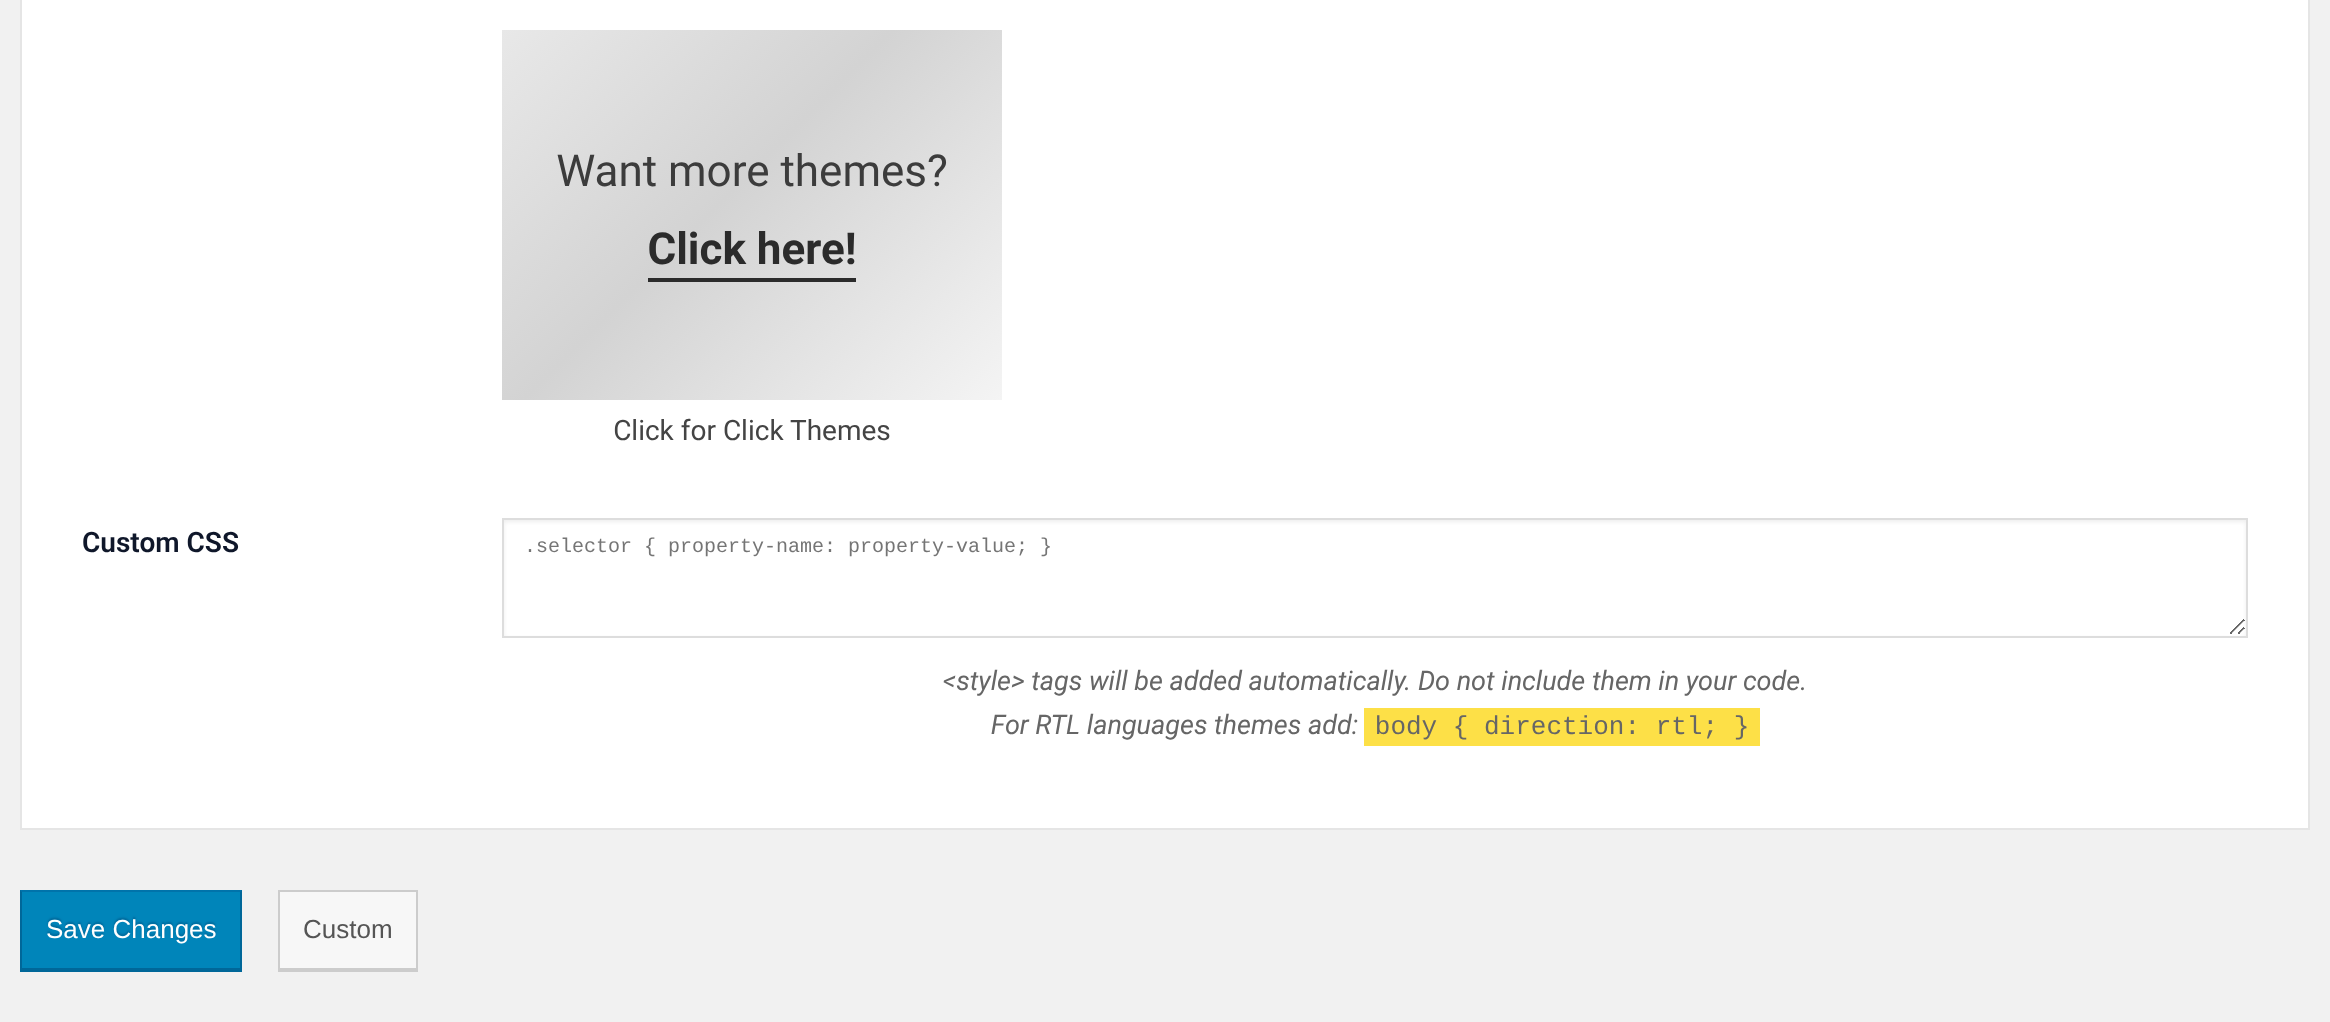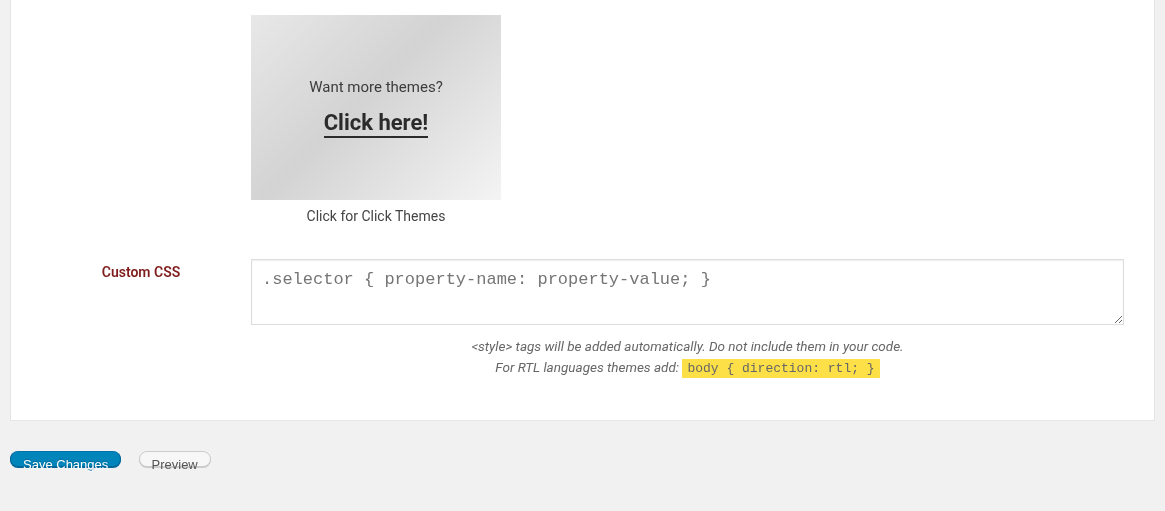--- a/index.html
+++ b/index.html
@@ -17,45 +17,45 @@
       margin: 0 10px;
       border: 1px solid #e5e5e5;
       border-top: none;
       padding-bottom: 20px;
     }
     .form-table {
       width: 100%;
       border-collapse: collapse;
     }
     .form-table th {
-      text-align: center;
+      text-align: left;
       vertical-align: top;
       padding: 20px 10px 20px 30px;
       width: 240px;
       font-weight: 600;
-      color: #7f1d1d;
+      color: #0f172a;
       font-size: 14px;
     }
     .form-table td {
       vertical-align: top;
       padding: 15px 30px 20px 0;
     }
     .promo-box {
       width: 250px;
       height: 185px;
       background: linear-gradient(135deg, #e8e8e8 0%, #d3d3d3 45%, #f4f4f4 100%);
       display: flex;
       flex-direction: column;
       align-items: center;
       justify-content: center;
       cursor: pointer;
       margin-bottom: 8px;
     }
     .promo-title {
-      font-size: 15px;
+      font-size: 22px;
       color: #3c3c3c;
       margin-bottom: 14px;
     }
     .promo-cta {
       font-size: 22px;
       font-weight: 700;
       color: #2b2b2b;
       border-bottom: 2px solid #2b2b2b;
       padding-bottom: 1px;
     }
@@ -65,21 +65,21 @@
       font-size: 14px;
       color: #444;
     }
     .css-textarea {
       width: 100%;
       min-height: 60px;
       border: 1px solid #ddd;
       box-shadow: inset 0 1px 2px rgba(0,0,0,.07);
       padding: 8px 10px;
       font-family: Consolas, Monaco, "Courier New", monospace;
-      font-size: 17px;
+      font-size: 10px;
       color: #999;
       resize: vertical;
       line-height: 1.4;
       outline: none;
     }
     .description {
       font-style: italic;
       color: #666;
       margin-top: 8px;
       font-size: 13.5px;
@@ -93,23 +93,23 @@
       font-size: 13px;
       font-style: normal;
     }
     .actions {
       padding: 30px 10px 10px 10px;
     }
     .btn {
       display: inline-block;
       font-size: 13px;
       line-height: 26px;
-      height: 16px;
+      height: 40px;
       padding: 0 12px;
-      border-radius: 10px;
+      border-radius: 0;
       cursor: pointer;
       vertical-align: top;
       border: 1px solid;
     }
     .btn-primary {
       background: #0085ba;
       border-color: #0073aa #006799 #006799;
       color: #fff;
       box-shadow: 0 1px 0 #006799;
       text-shadow: 0 -1px 1px #006799;
@@ -147,14 +147,14 @@
           <span>For RTL languages themes add: </span><code>body { direction: rtl; }</code>
         </p>
       </td>
     </tr>
   </tbody>
     </table>
 </div>
 
 <div class="actions">
   <button class="btn btn-primary">Save Changes</button>
-  <button class="btn btn-secondary">Preview</button>
+  <button class="btn btn-secondary">Custom</button>
 </div>
 
 </body></html>

